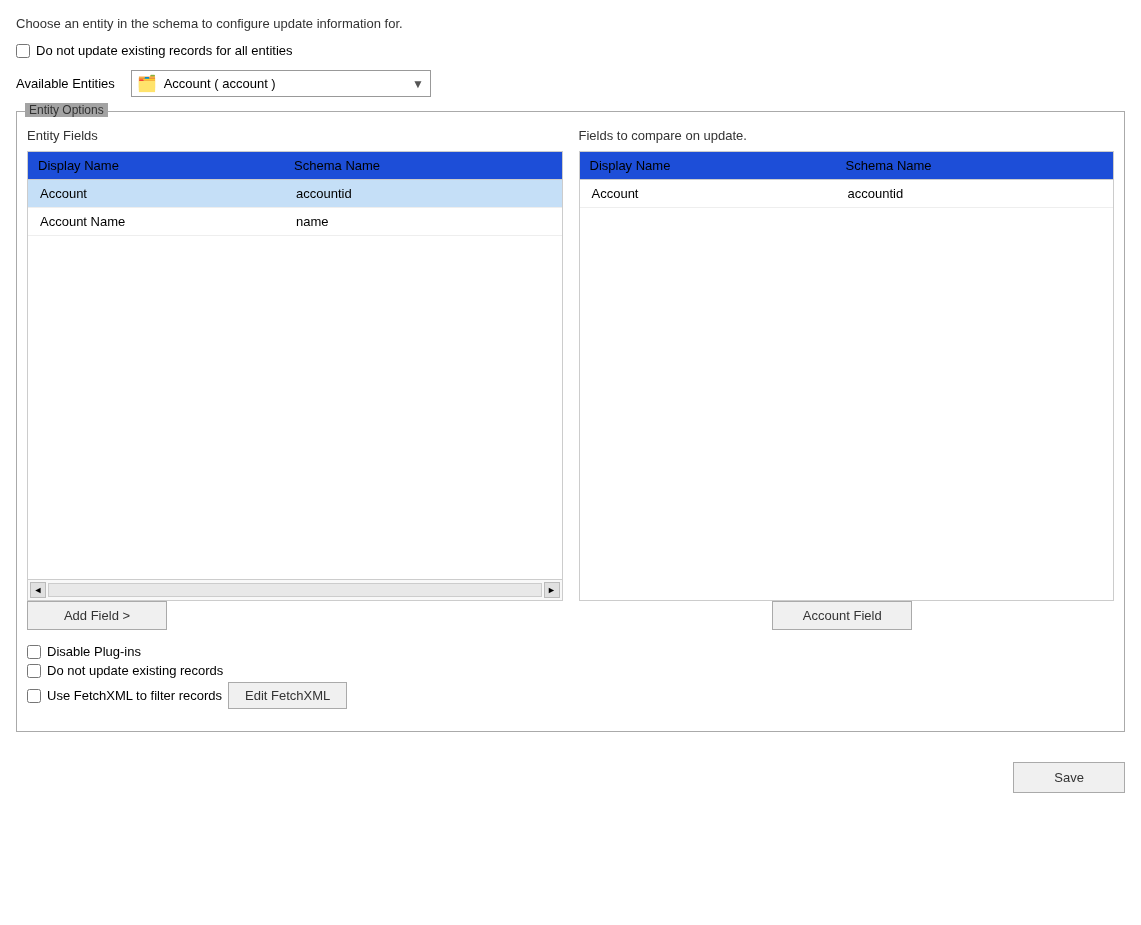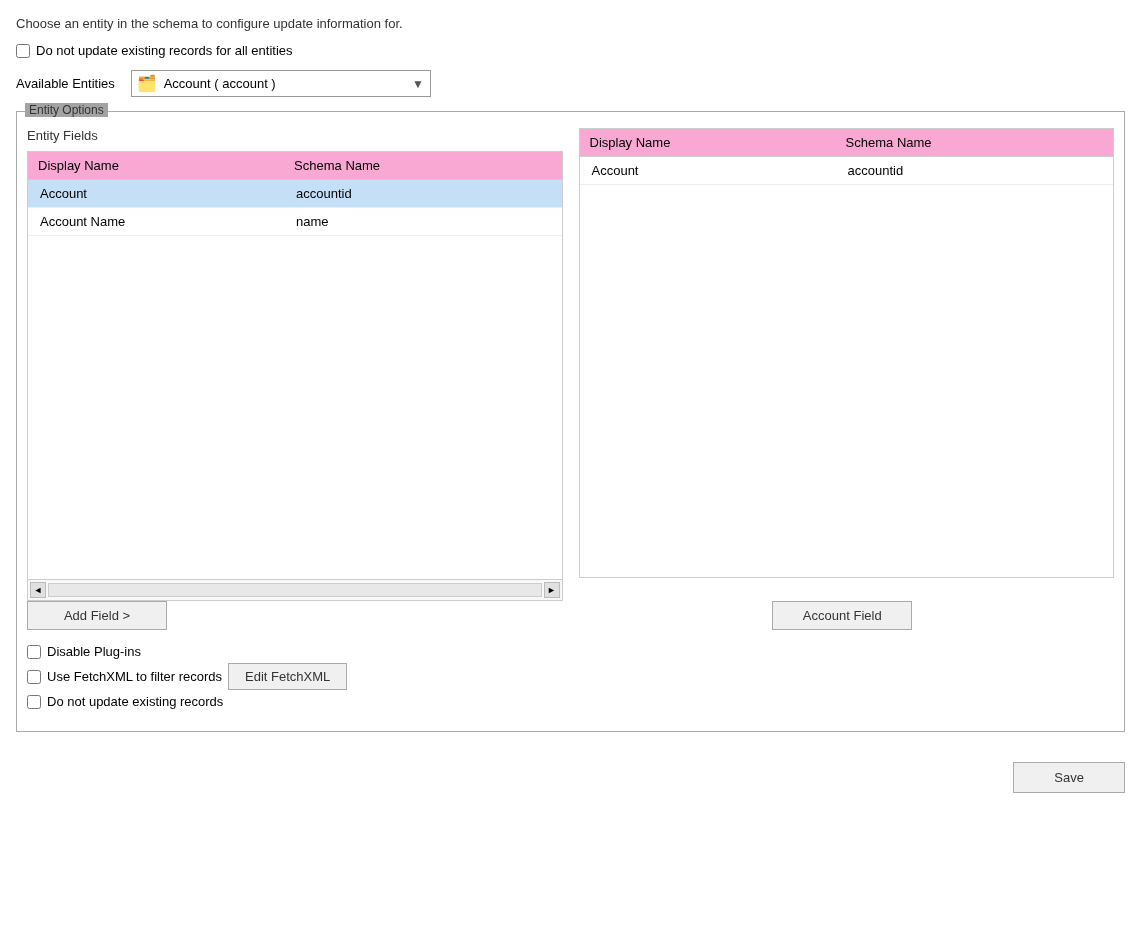--- a/index.html
+++ b/index.html
@@ -113,21 +113,21 @@
       overflow: hidden;
     }
 
     .fields-table {
       width: 100%;
       border-collapse: collapse;
       font-size: 13px;
     }
 
     .fields-table th {
-      background: #f9a8d4;
+      background: #1d4ed8;
       border-bottom: 1px solid #ccc;
       padding: 6px 10px;
       text-align: left;
       font-weight: normal;
     }
 
     .fields-table td {
       padding: 6px 12px;
       border-bottom: 1px solid #eee;
     }
@@ -298,20 +298,21 @@
           </div>
           <div class="scrollbar-row">
             <div class="scroll-arrow">◄</div>
             <div class="scroll-track"></div>
             <div class="scroll-arrow">►</div>
           </div>
         </div>
       </div>
 
       <div class="fields-panel right-panel">
+        <div class="panel-title">Fields to compare on update.</div>
         <div class="table-wrapper">
           <table class="fields-table">
             <thead>
               <tr>
                 <th class="col-display">Display Name</th>
                 <th class="col-schema">Schema Name</th>
               </tr>
             </thead>
             <tbody id="compare-fields-tbody">
             <tr>
@@ -334,26 +335,26 @@
       </div>
     </div>
 
     <div class="entity-checkboxes">
       <div class="checkbox-row">
         <input type="checkbox" style="">
         <label>Disable Plug-ins</label>
       </div>
       <div class="checkbox-row">
         <input type="checkbox" style="">
+        <label>Do not update existing records</label>
+      </div>
+      <div class="checkbox-row">
+        <input type="checkbox" style="">
         <label>Use FetchXML to filter records</label>
         <button class="edit-fetchxml-btn">Edit FetchXML</button>
-      </div>
-      <div class="checkbox-row">
-        <input type="checkbox" style="">
-        <label>Do not update existing records</label>
       </div>
     </div>
 
   </div>
 </div>
 
 <div class="bottom-bar">
   <button class="save-btn">Save</button>
 </div>
 

